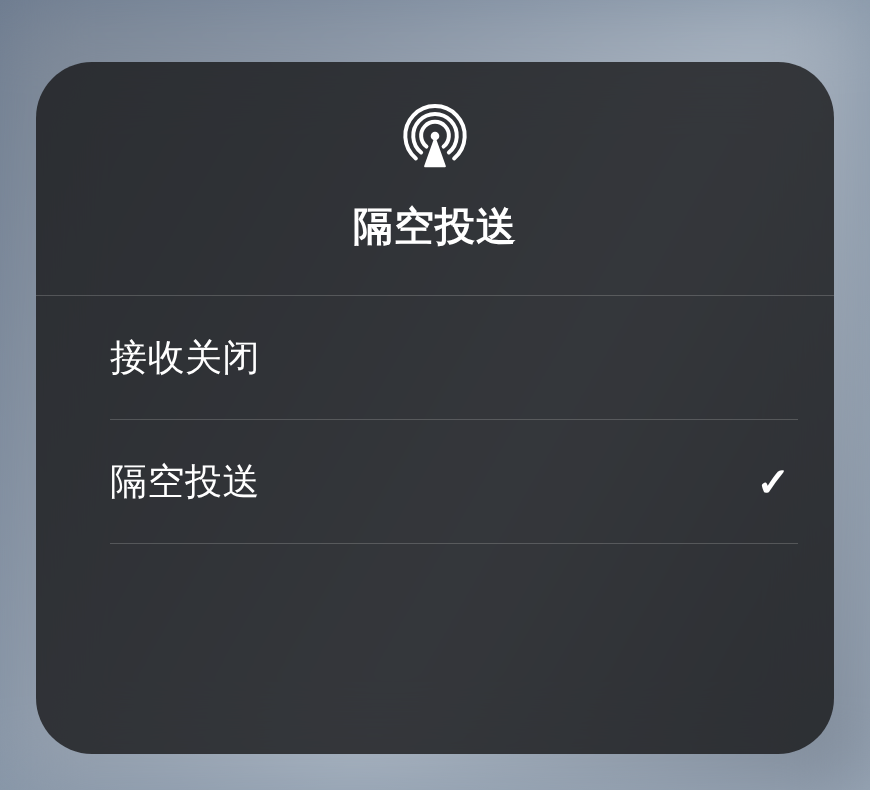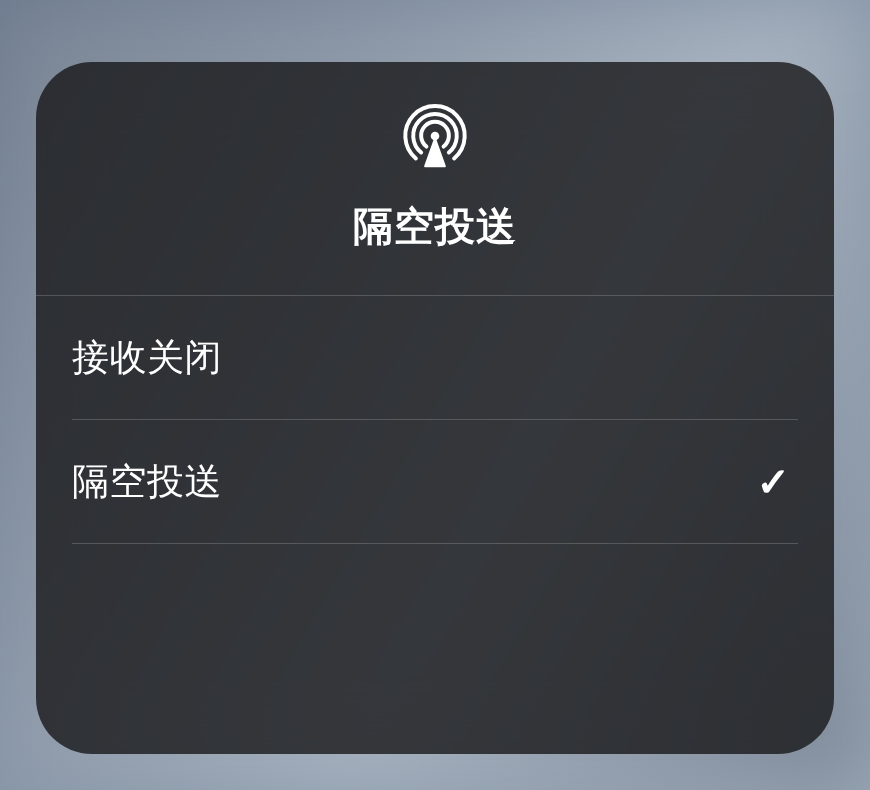--- a/index.html
+++ b/index.html
@@ -57,20 +57,21 @@
     
     .title {
       color: #ffffff;
       font-size: 40px;
       font-weight: 600;
       letter-spacing: 1px;
     }
     
     .options {
       padding: 0 36px;
+      margin-left: 38px;
     }
     
     .option {
       height: 124px;
       display: flex;
       align-items: center;
       justify-content: space-between;
       border-bottom: 1px solid rgba(255, 255, 255, 0.18);
       cursor: pointer;
     }

